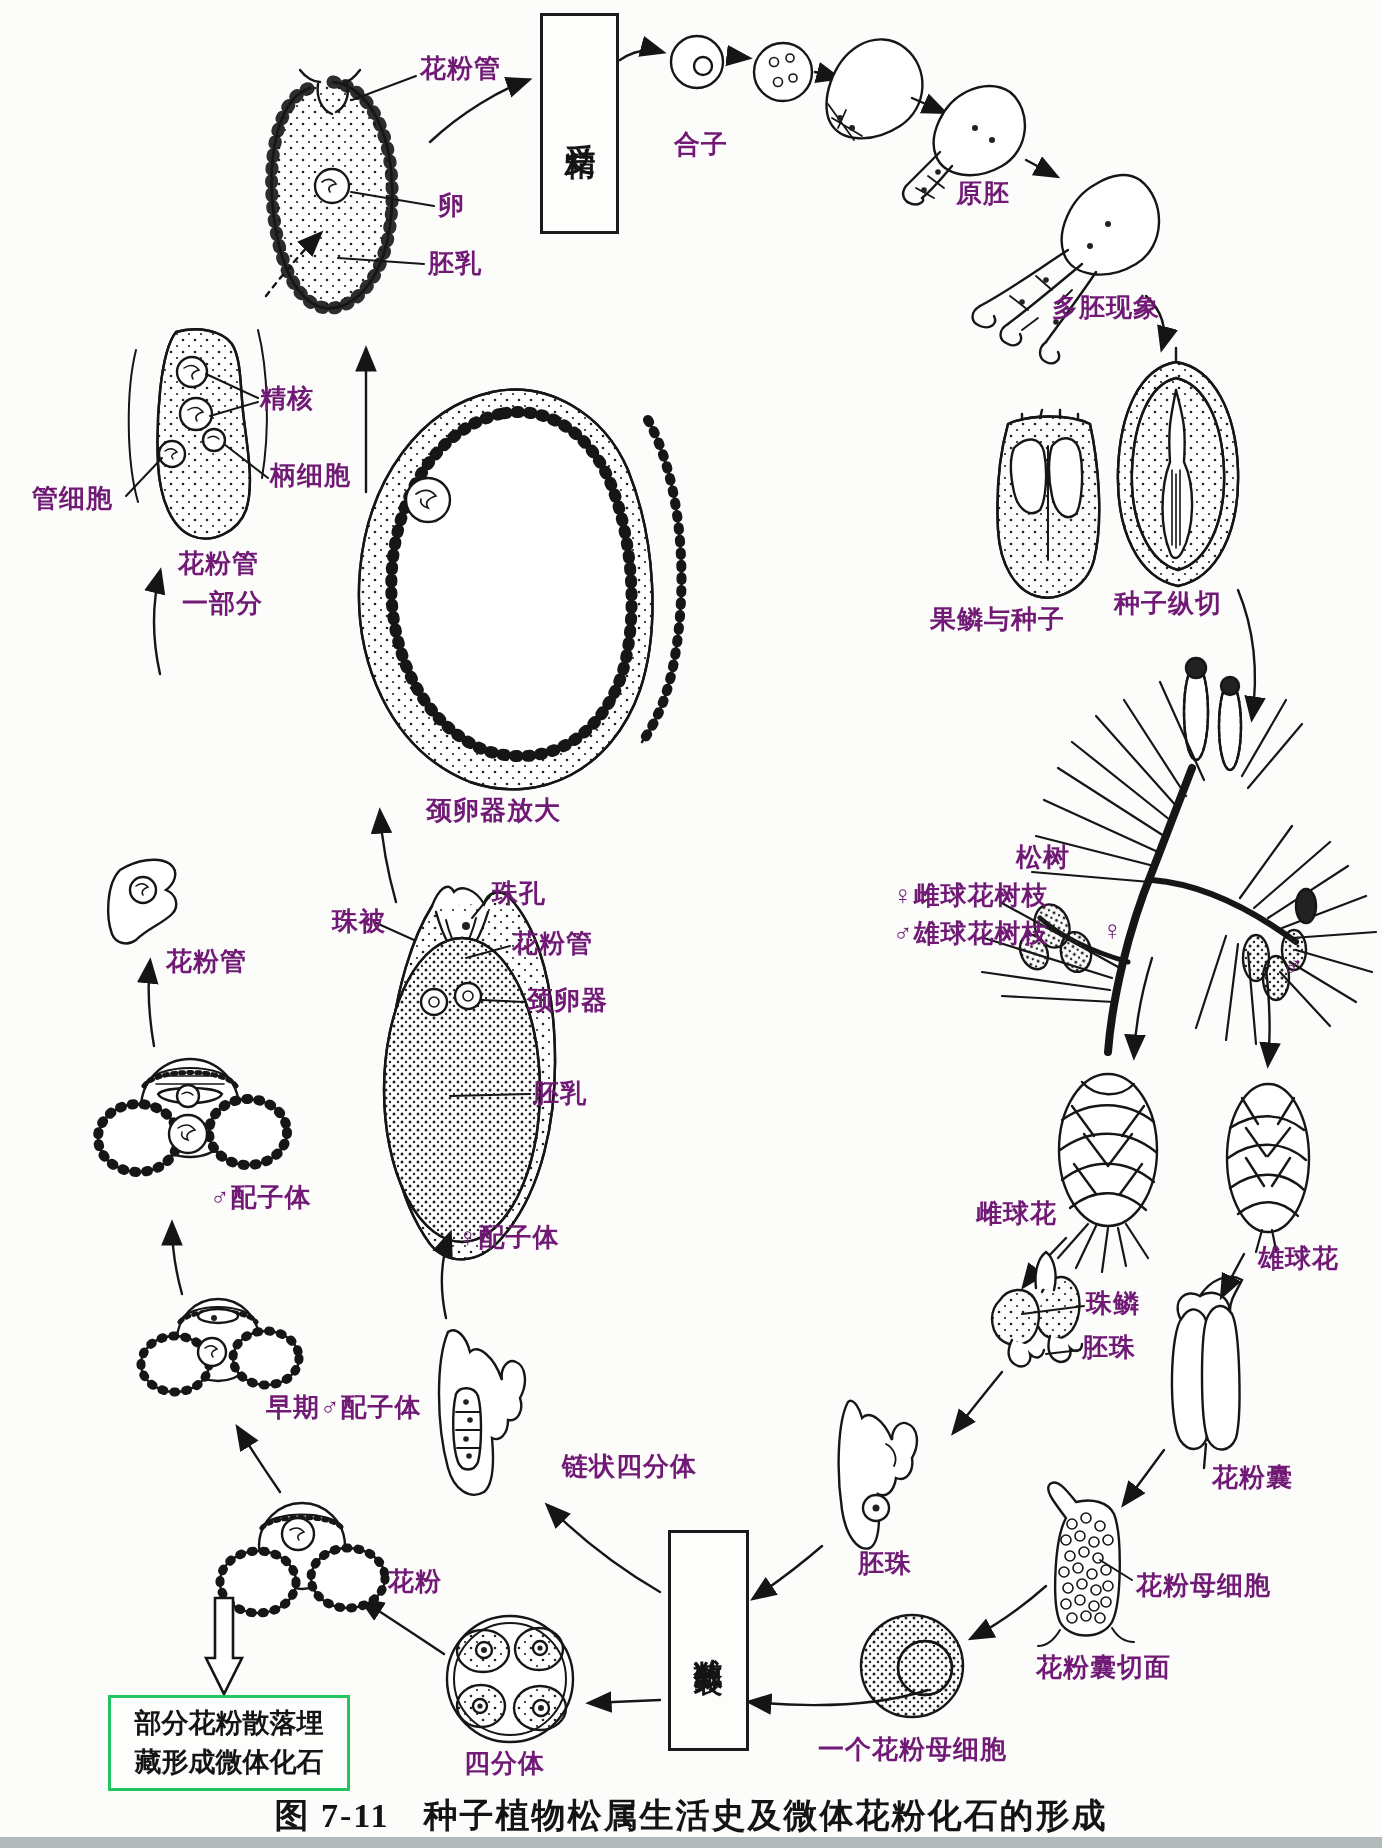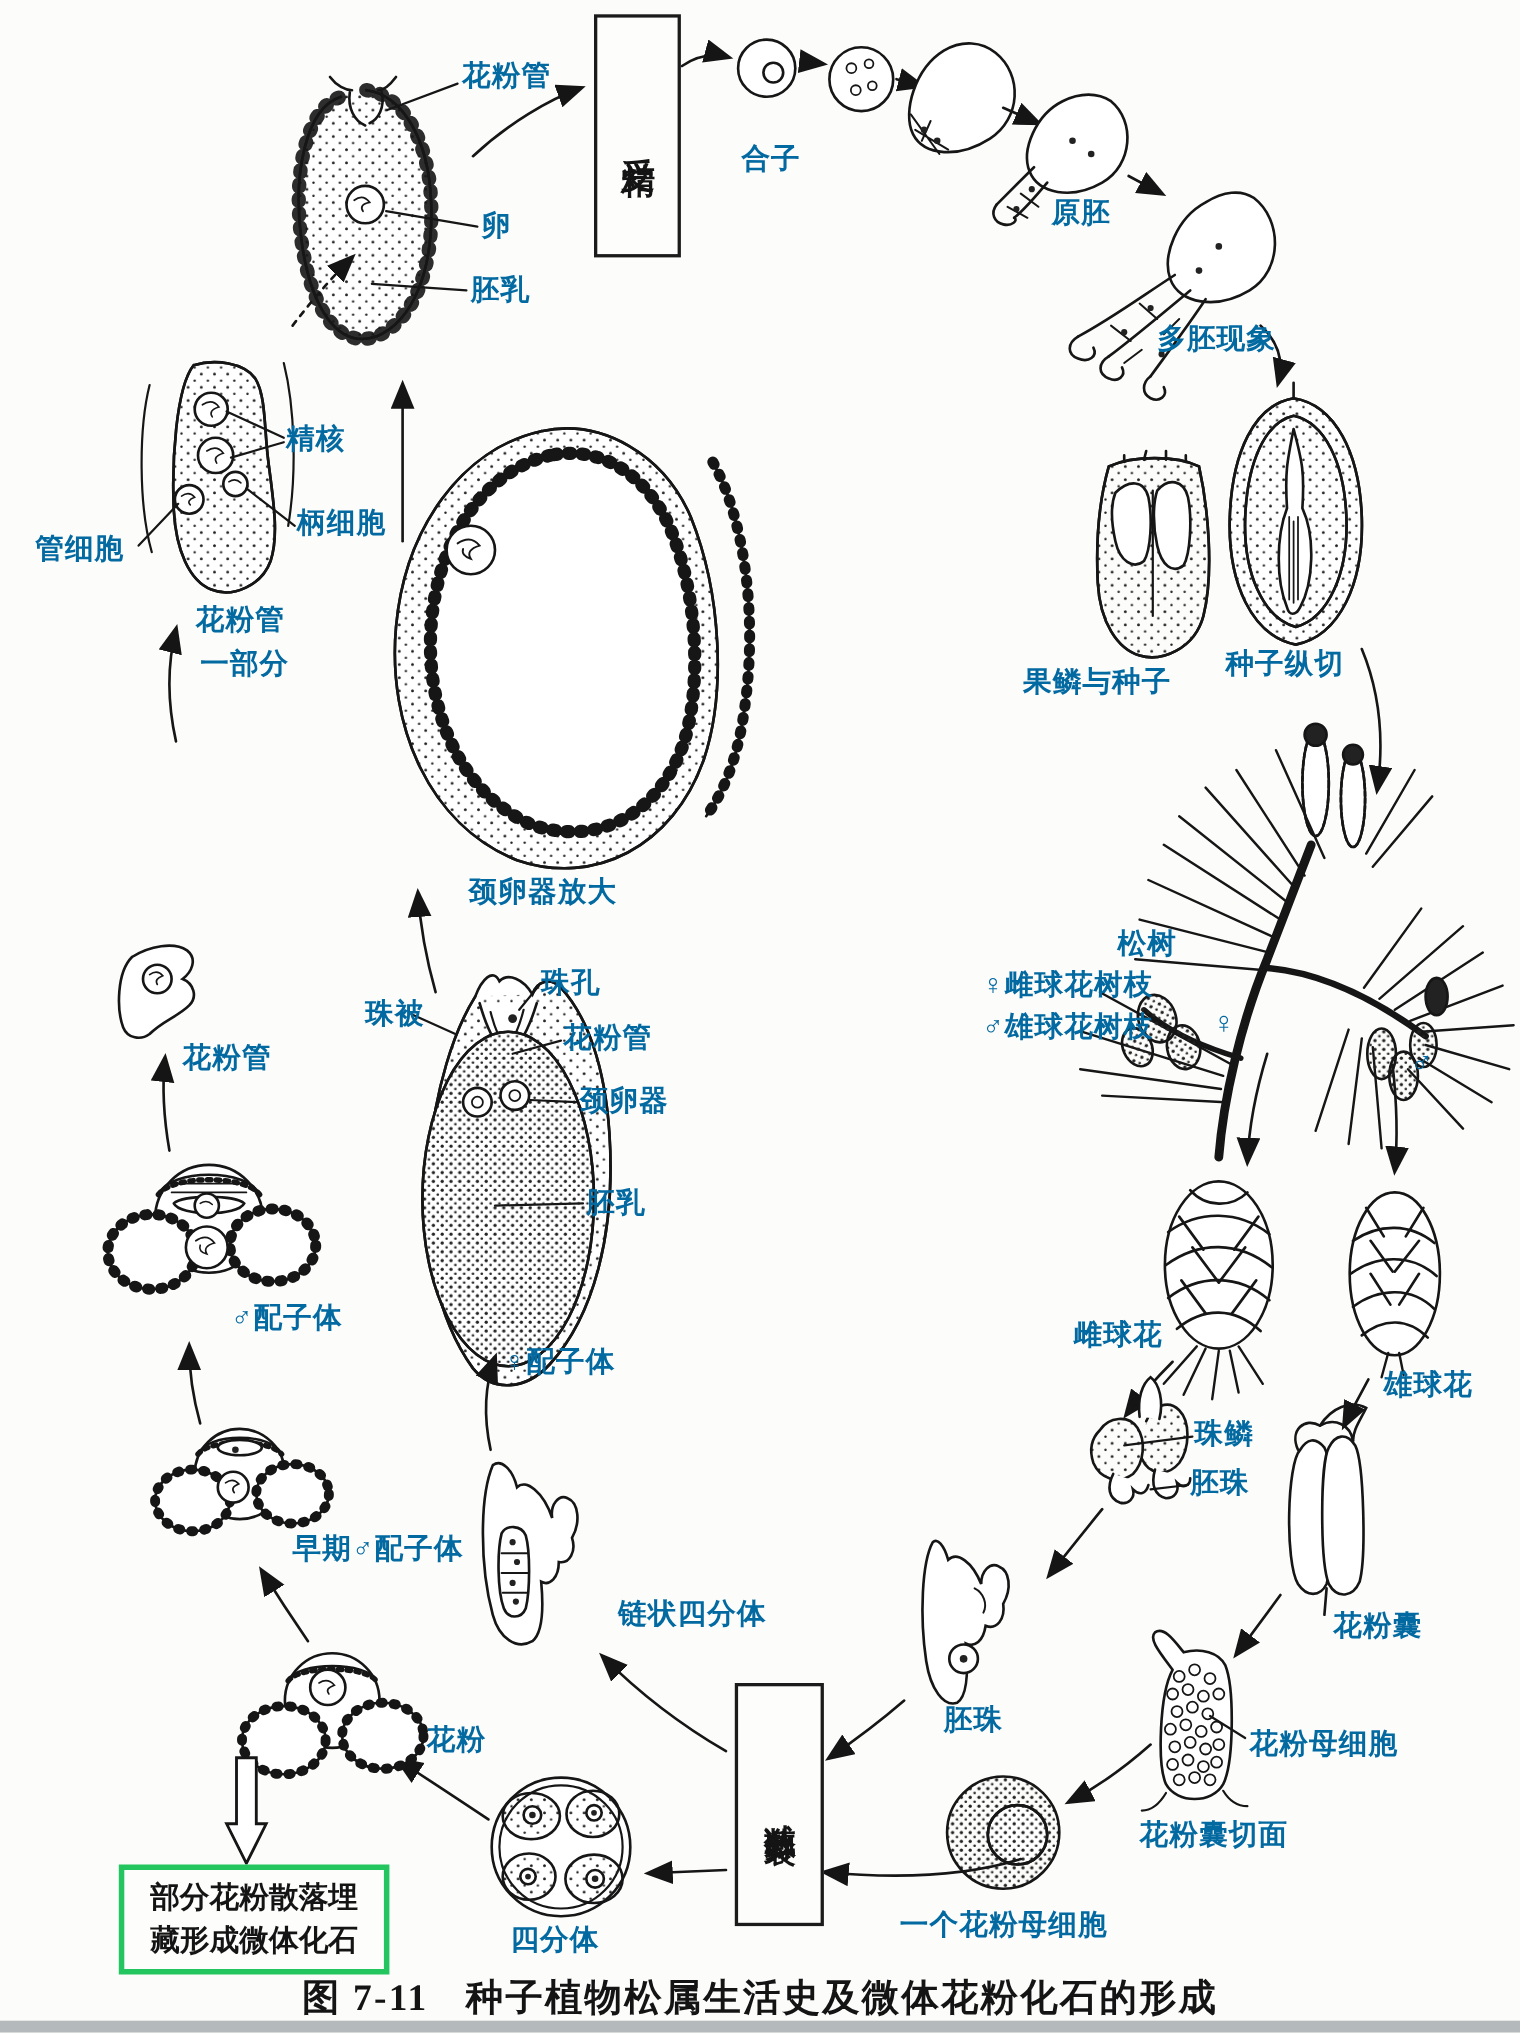--- a/index.html
+++ b/index.html
@@ -1,26 +1,26 @@
 <!DOCTYPE html>
 <html><head>
 <meta charset="utf-8">
 <style>
   html,body{margin:0;padding:0;background:#e8e8e8;}
   #page{position:relative;width:1382px;height:1848px;background:#fcfcfb;overflow:hidden;
         font-family:"Liberation Serif","DejaVu Serif",serif;color:#141414;}
   #art{position:absolute;left:0;top:0;}
   .lbl{position:absolute;white-space:nowrap;font-size:26px;font-weight:600;line-height:1.05;
-       letter-spacing:1px;color:#0369a1;text-align:center;}
+       letter-spacing:1px;color:#701a75;text-align:center;}
   .sym{font-size:28px;font-weight:700;}
   .vbox{position:absolute;border:3px solid #1b1b1b;background:#fdfdfc;display:flex;
         align-items:center;justify-content:center;}
   .vtxt{writing-mode:vertical-rl;text-orientation:upright;font-size:31px;font-weight:700;
         letter-spacing:6px;}
-  .notebox{position:absolute;border:5px solid #22c55e;background:#fdfdfc;text-align:center;
+  .notebox{position:absolute;border:3px solid #22c55e;background:#fdfdfc;text-align:center;
         font-size:27px;font-weight:700;line-height:1.45;padding-top:6px;}
   .caption{position:absolute;left:0;top:1793px;width:100%;text-align:center;font-size:34px;
         font-weight:700;letter-spacing:2px;}
   .caption .gap{display:inline-block;width:34px;}
   .bottombar{position:absolute;left:0;bottom:0;width:100%;height:11px;background:#b4babb;}
 </style>
 </head>
 <body>
 
 <div id="page">

